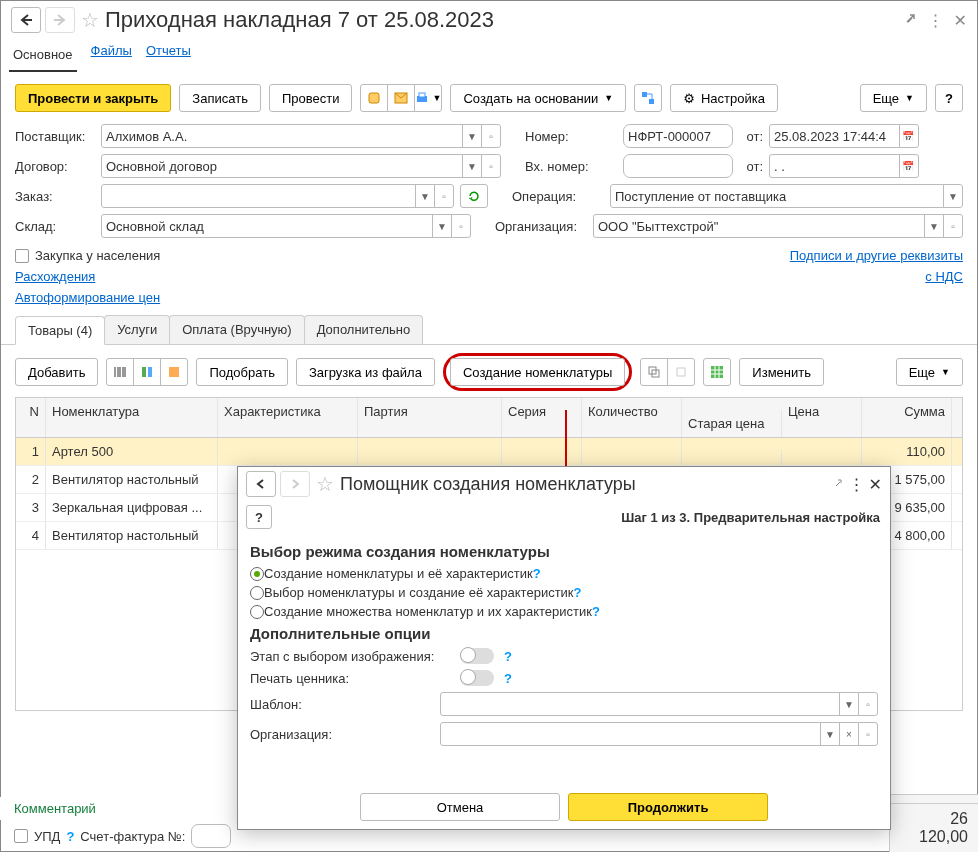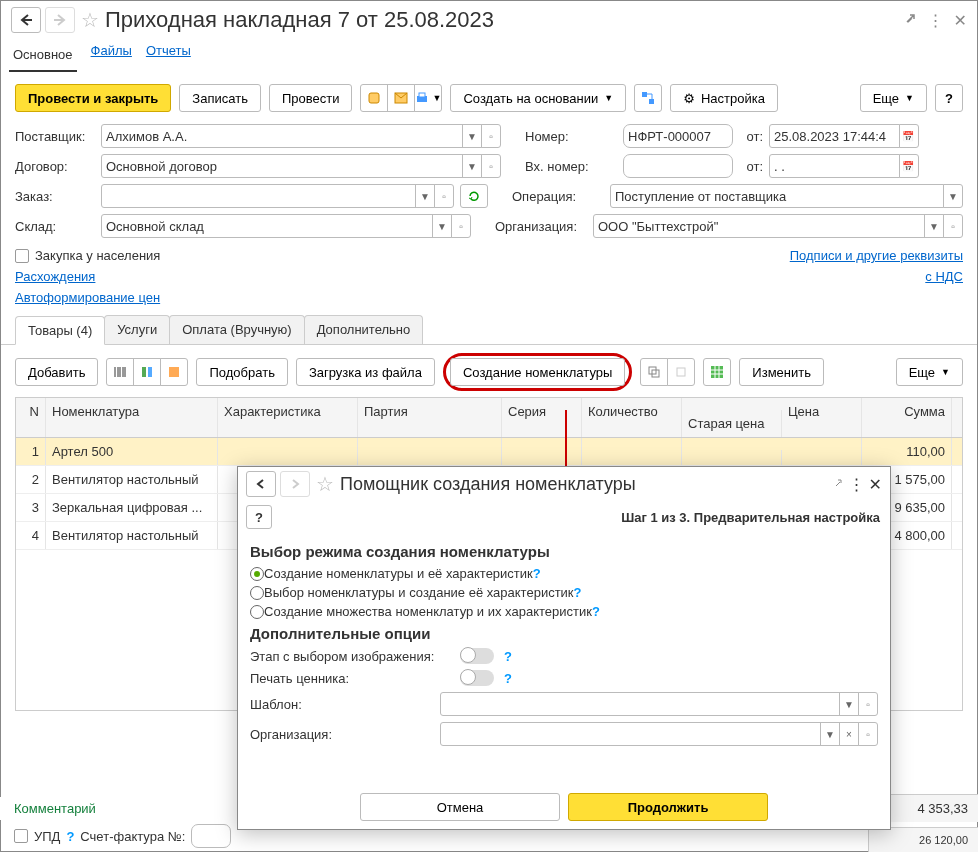--- a/index.html
+++ b/index.html
@@ -79,21 +79,21 @@
   .radio.sel .r:after { content:""; width:6px; height:6px; background:#5a0; border-radius:50%; }
   .q { color:#09f; font-weight:bold; }
   .opt-row { display:flex; align-items:center; gap:10px; margin:6px 0; font-size:13px; }
   .opt-lbl { width:200px; }
   .toggle { width:34px; height:16px; border-radius:10px; background:#ddd; position:relative; }
   .toggle:after{ content:""; width:14px; height:14px; background:#fff; border:1px solid #aaa; border-radius:50%; position:absolute; left:0; top:-1px;}
   .dlg-footer { display:flex; gap:8px; justify-content:center; padding:8px; }
   .dlg-footer .btn { width:200px; justify-content:center; }
 
   .bottom-bar { position:absolute; bottom:32px; left:0; right:0; padding:4px 14px; display:flex; align-items:center; gap:6px; background:#fff; }
-  .totals { position:absolute; bottom:0; right:0; width:110px; text-align:right; padding:6px 10px; font-size:11px; background:#f5f5f5; border-left:1px solid #ccc; border-top:1px solid #ccc; }
+  .totals { position:absolute; bottom:0; right:0; width:89px; text-align:right; padding:6px 10px; font-size:16px; background:#f5f5f5; border-left:1px solid #ccc; border-top:1px solid #ccc; }
   .totals2 { position:absolute; bottom:30px; right:0; width:90px; text-align:right; padding:6px 10px; font-size:13px; background:#f5f5f5; border-left:1px solid #ccc; border-top:1px solid #ccc;}
 
   svg { display:block; }
 </style>
 </head>
 <body>
 
 <div class="titlebar">
   <div class="nav-btn">
     <svg width="14" height="12">

